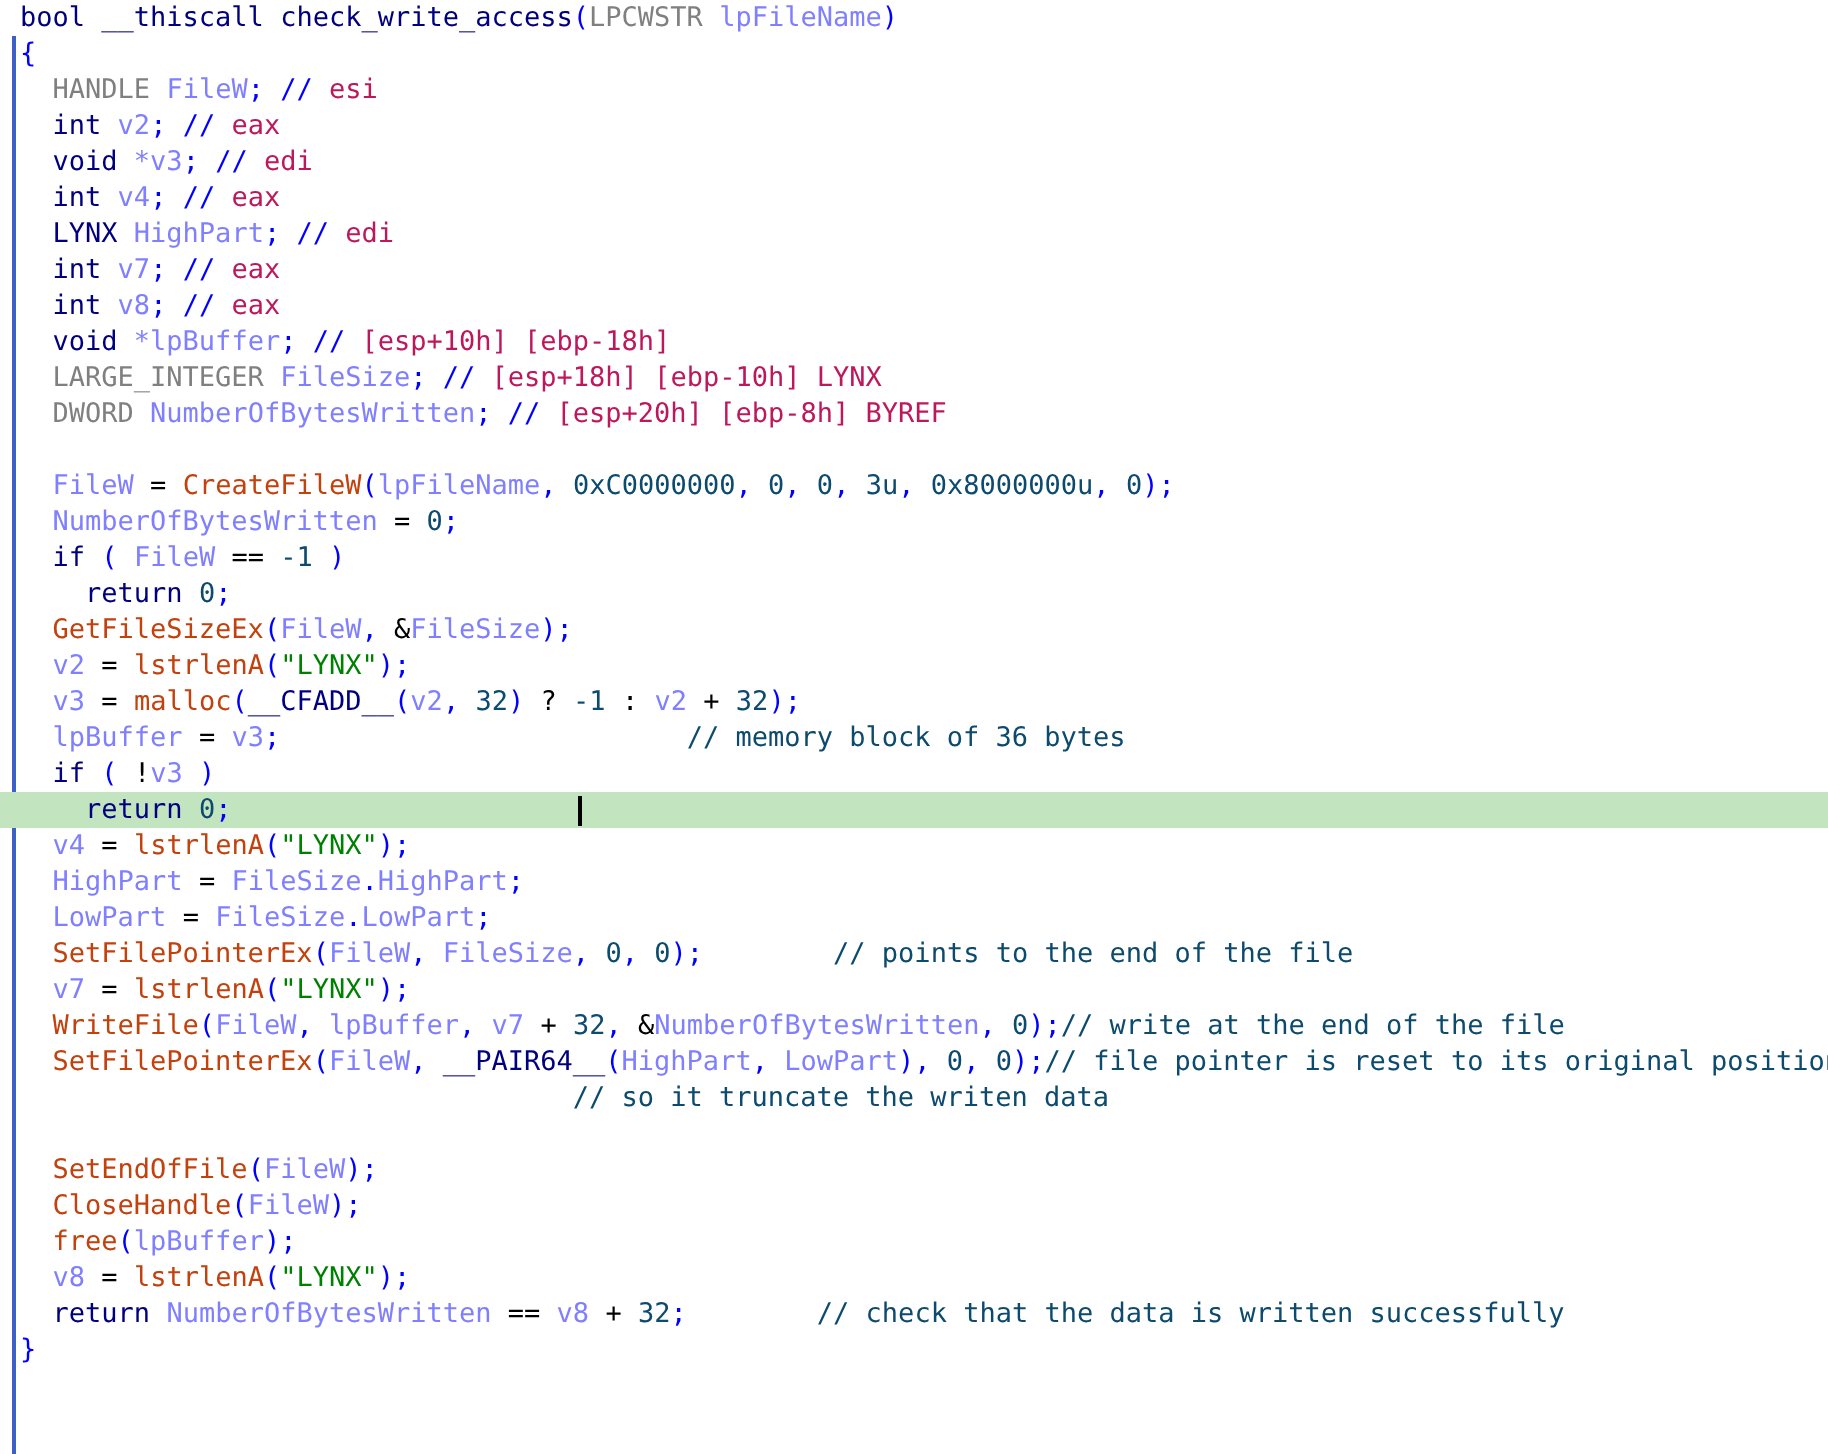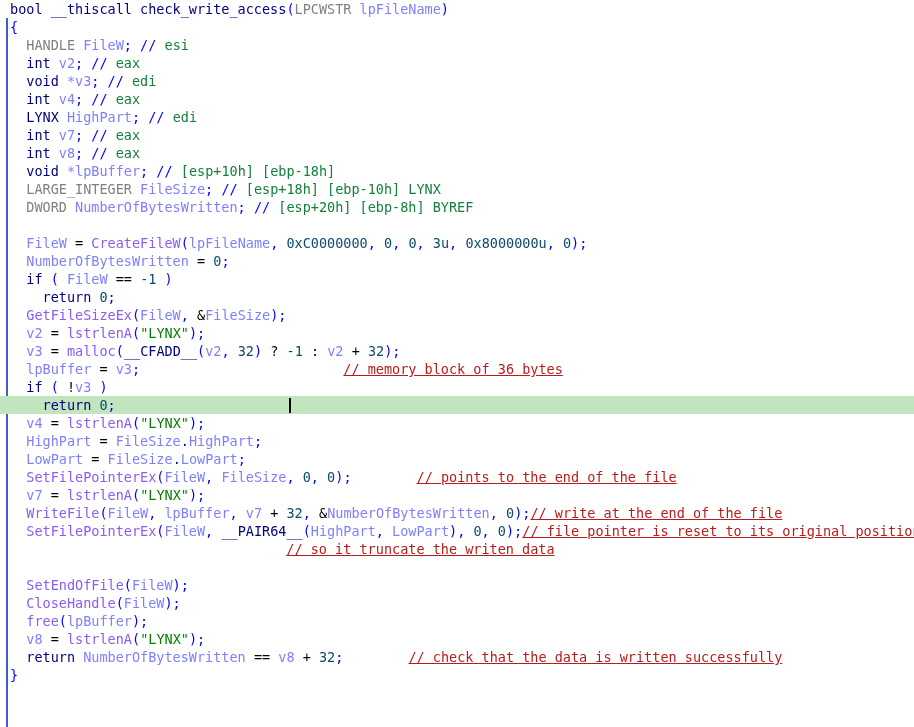--- a/index.html
+++ b/index.html
@@ -49,27 +49,27 @@
     box-sizing: border-box;
   }
   .line.highlight {
     background: #c2e5c0;
     width: 914px;
   }
 
   
   .kw       { color: #00007f; }               
   .type     { color: #808080; }               
-  .fn       { color: #8b5cf6; }               
+  .fn       { color: #c2410c; }               
   .fname    { color: #00007f; }               
   .var      { color: #8080ff; }               
   .num      { color: #0c4a6e; }               
   .str      { color: #008000; }               
-  .cmt      { color: #b91c1c; text-decoration: underline; }               
-  .cmtreg   { color: #15803d; }               
+  .cmt      { color: #0c4a6e; }               
+  .cmtreg   { color: #be185d; }               
   .punc     { color: #0000ff; }
   .op       { color: #000000; }
 
   
   .caret {
     position: absolute;
     width: 2px;
     height: 15px;
     top: 2px;
     background: #000000;

